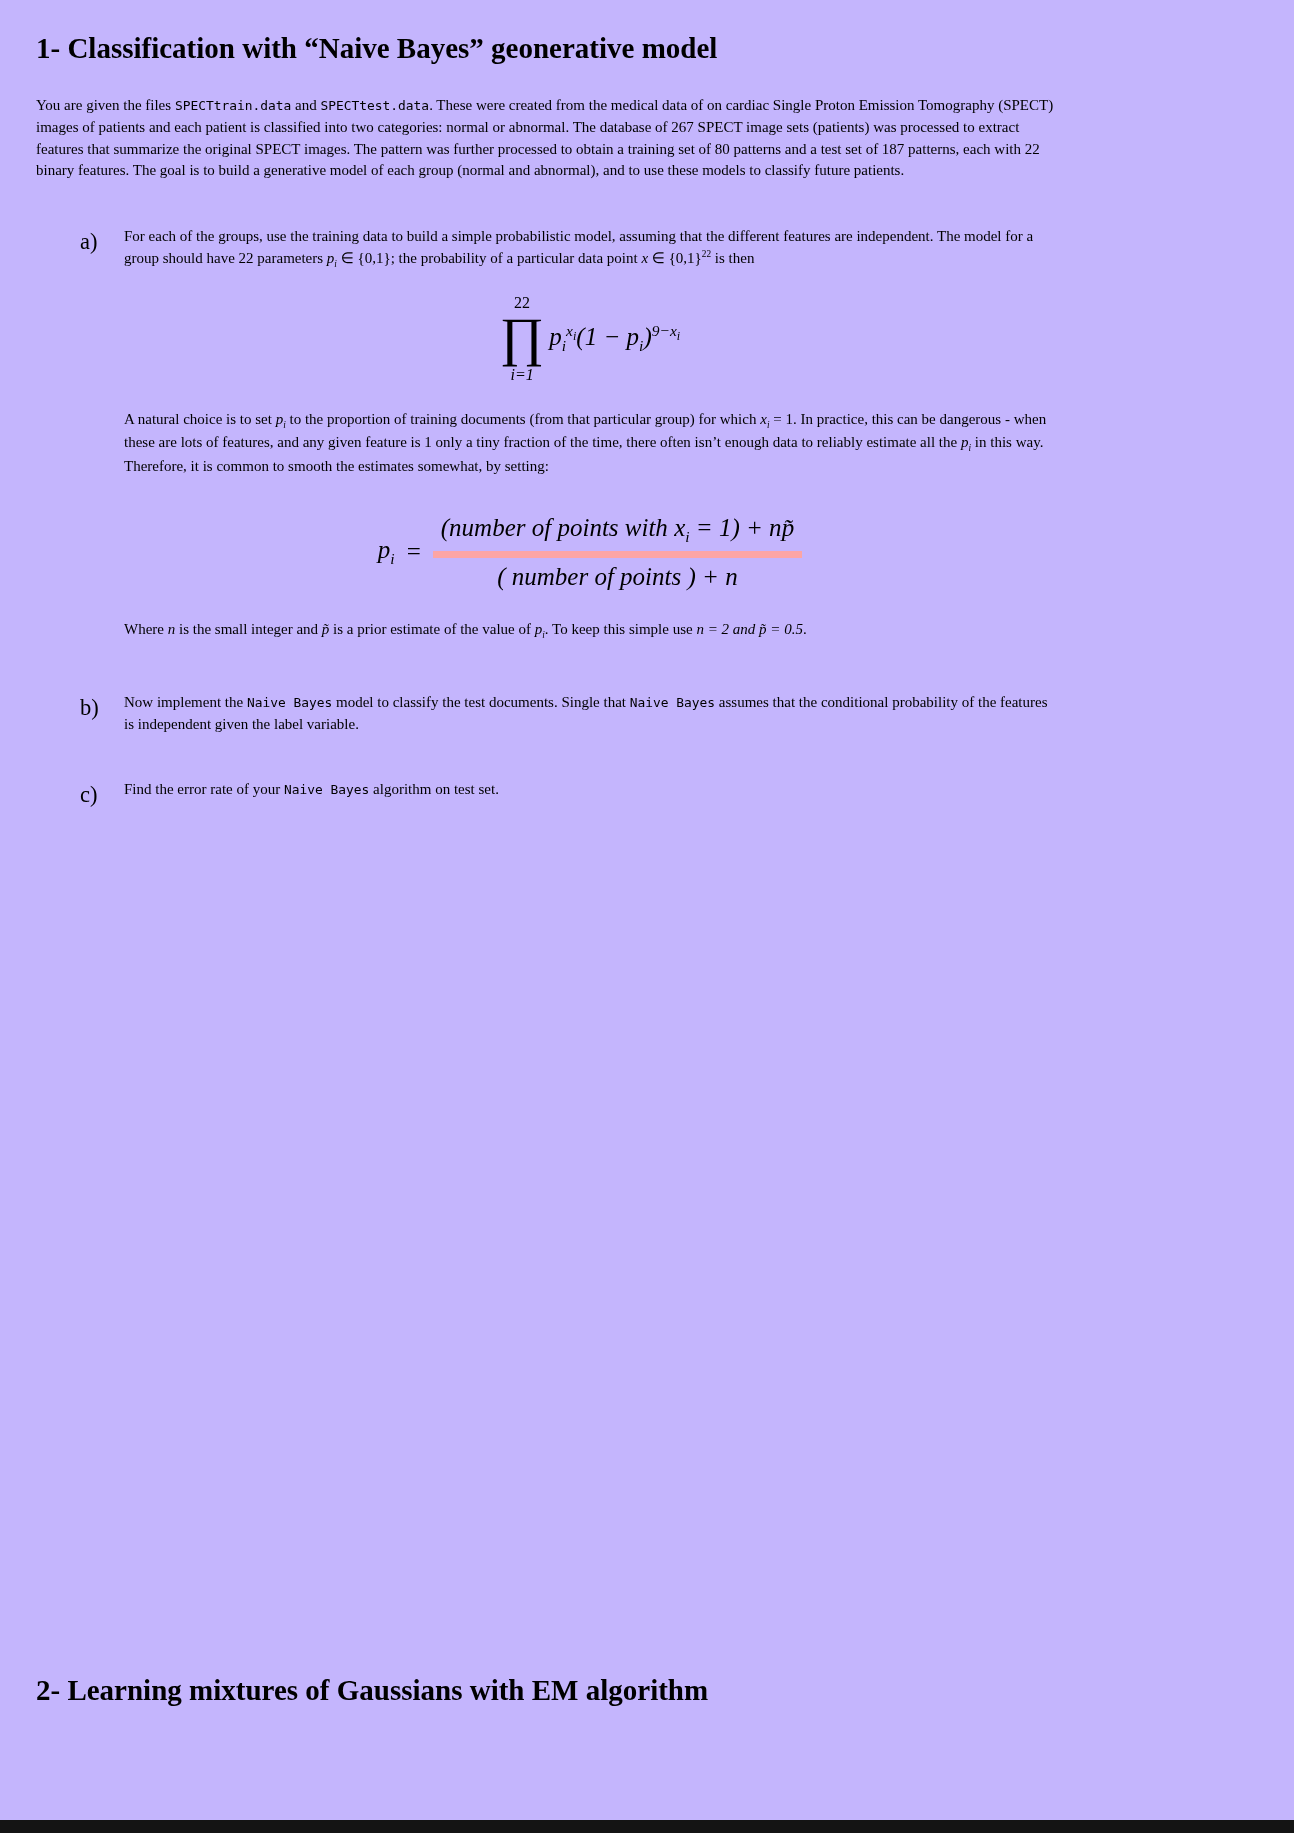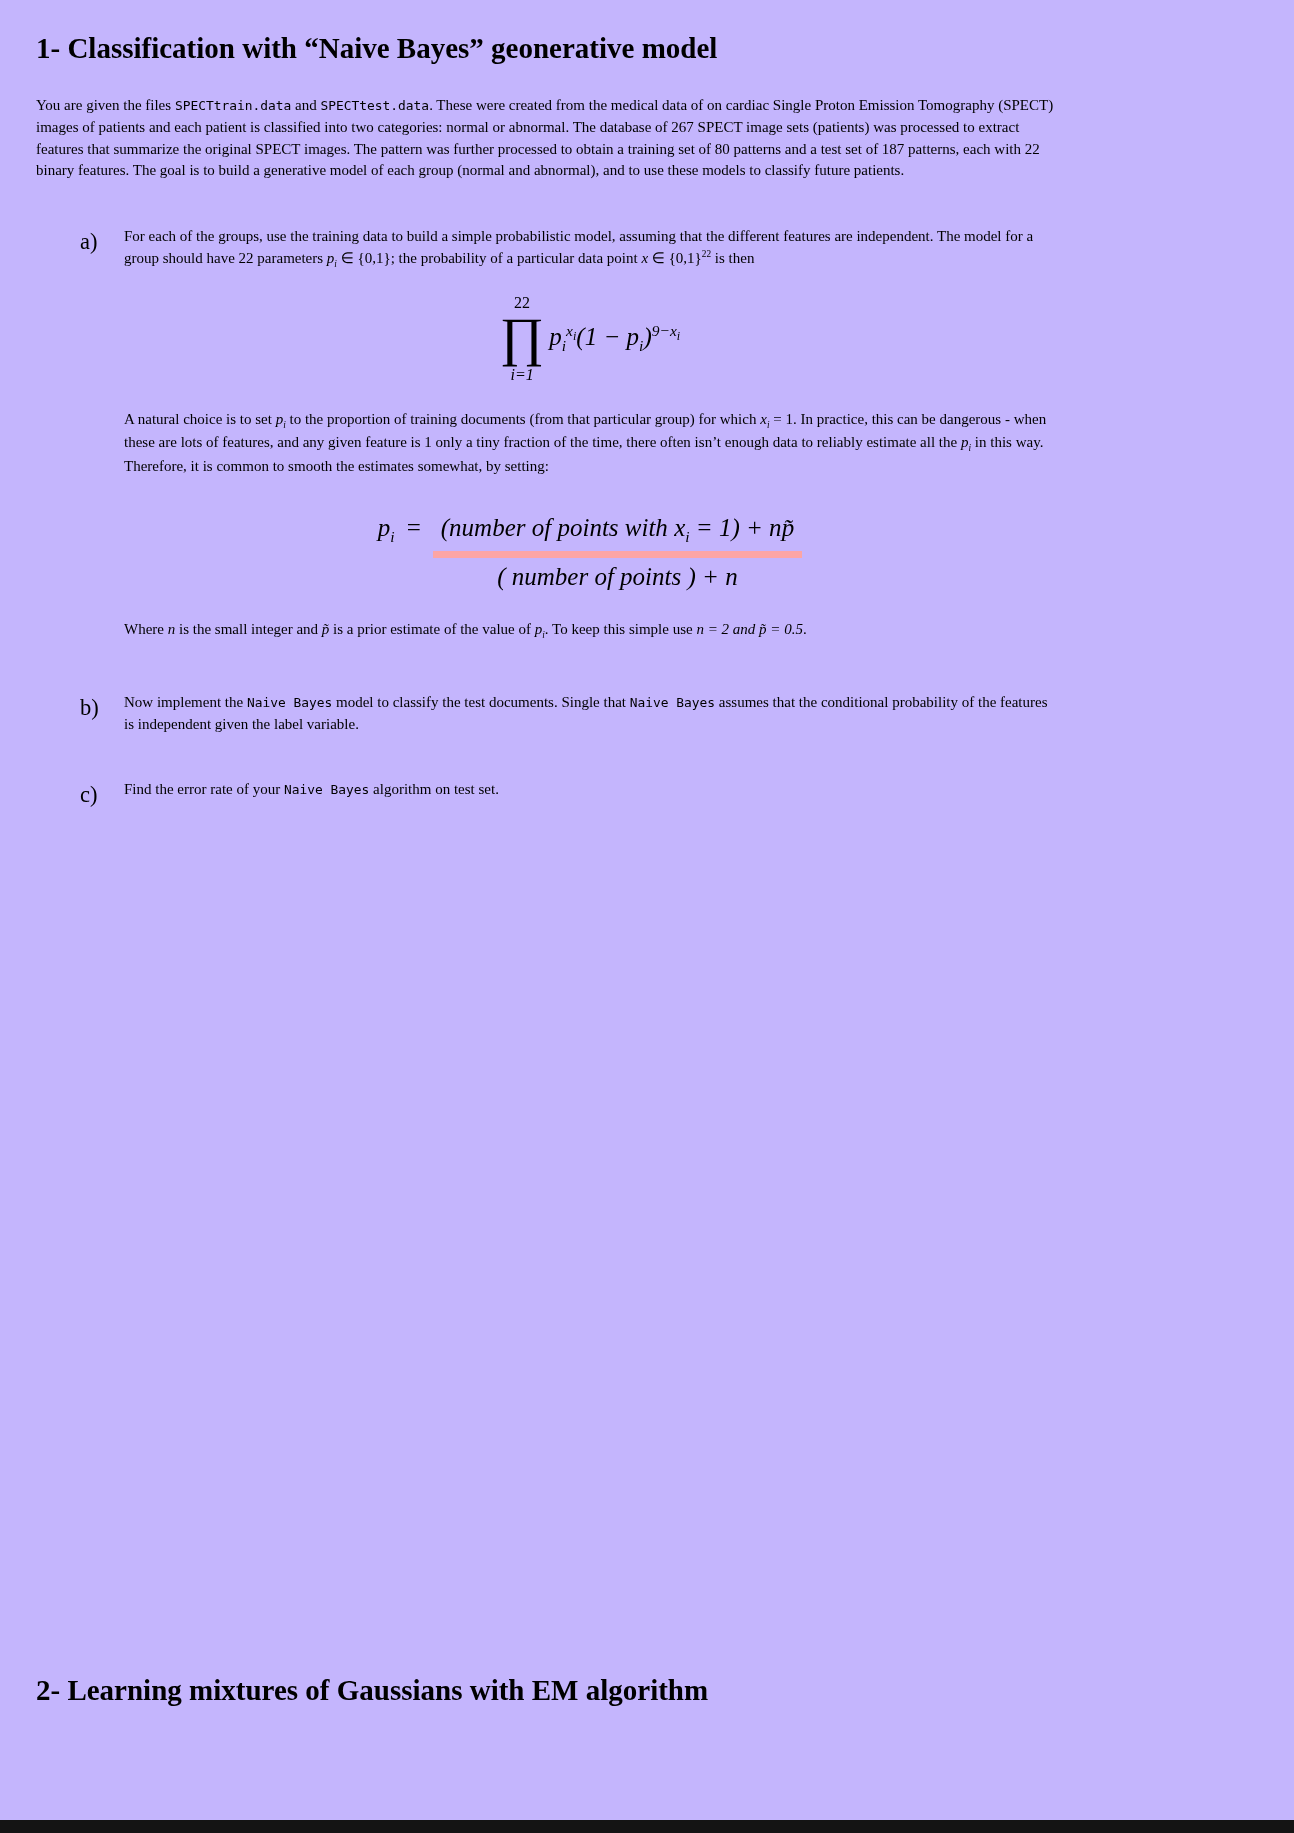--- a/index.html
+++ b/index.html
@@ -58,21 +58,21 @@
     display:inline-flex;
     flex-direction:column;
     align-items:center;
     line-height:1;
     margin-right:5px;
   }
   .prod-top{font-size:16px;margin-bottom:2px;font-style:normal;}
   .prod-sym{font-size:54px;line-height:0.9;}
   .prod-bot{font-size:16px;margin-top:5px;}
   .expr{white-space:nowrap;}
-  .formula2 .expr{display:inline-flex;}
+  .formula2 .expr{display:inline-flex;align-items:center;}
   .eq{margin:0 12px;}
   .frac{
     display:inline-flex;
     flex-direction:column;
     text-align:center;
   }
   .frac-num{border-bottom:7px solid #fca5a5;padding:0 8px 5px 8px;}
   .frac-den{padding-top:5px;}
   .para2{margin-top:26px;}
   .para3{margin-top:28px;}

